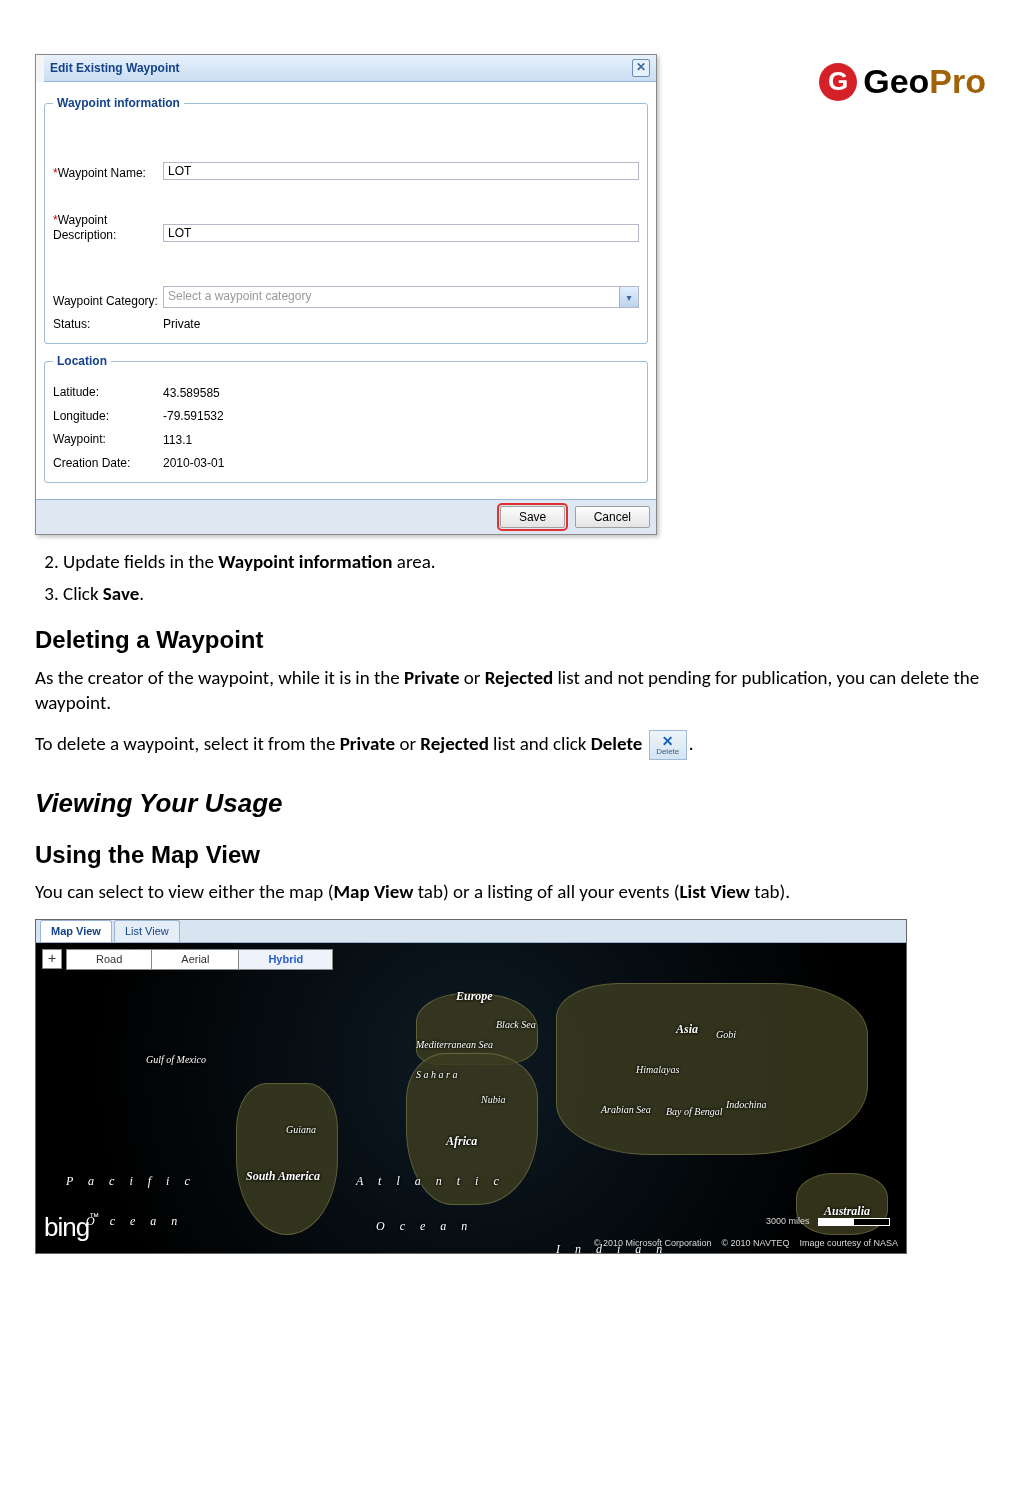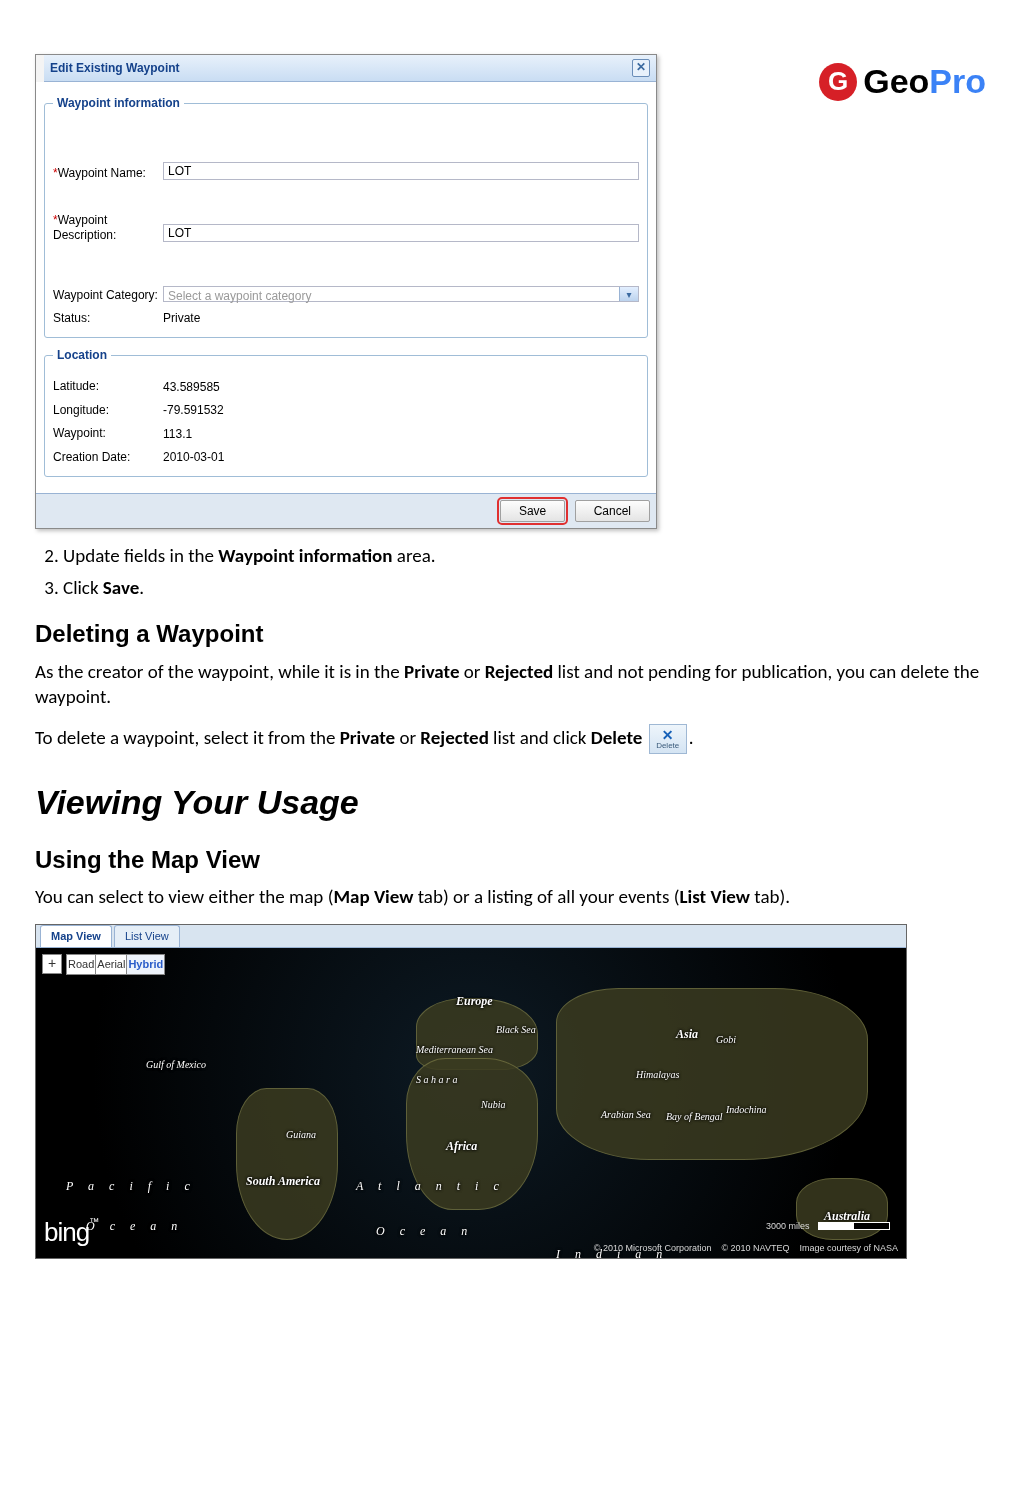--- a/index.html
+++ b/index.html
@@ -30,21 +30,21 @@
   .logo-mark {
     width: 38px; height: 38px;
     border-radius: 50%;
     background: #d62027;
     color: #fff;
     display: flex; align-items: center; justify-content: center;
     font-size: 26px; font-weight: bold;
     margin-right: 6px;
   }
   .logo .geo { color: #000; }
-  .logo .pro { color: #3b82f6; }
+  .logo .pro { color: #a16207; }
 
   
   .dialog-wrap {
     margin-top: 54px;
     margin-left: 0;
   }
   .dialog {
     width: 620px;
     background: #f4f4f4;
     border: 1px solid #8a8a8a;
@@ -112,21 +112,21 @@
     font-family: Tahoma, Arial, sans-serif;
     font-size: 12px;
     height: 18px;
     width: 100%;
     box-sizing: border-box;
   }
   .select {
     display: flex;
     align-items: stretch;
     border: 1px solid #b5b8c8;
-    height: 16px;
+    height: 22px;
     box-sizing: border-box;
     background: #fff;
   }
   .select-text {
     flex: 1;
     color: #9a9a9a;
     padding: 2px 4px;
     font-size: 12px;
   }
   .select-arrow {
@@ -179,21 +179,21 @@
   }
   .content b { font-weight: bold; }
   h2.sec {
     font-family: Arial, sans-serif;
     font-size: 24px;
     font-weight: bold;
     margin: 18px 0 8px 0;
   }
   h2.ital {
     font-family: Arial, sans-serif;
-    font-size: 34px;
+    font-size: 26px;
     font-style: italic;
     font-weight: bold;
     margin: 26px 0 8px 0;
   }
   .para {
     margin: 8px 0 14px 0;
   }
   .delete-chip {
     display: inline-flex;
     flex-direction: column;
@@ -259,21 +259,21 @@
     overflow: hidden;
   }
   .map-controls {
     position: absolute;
     left: 6px; top: 6px;
     display: flex;
     gap: 0;
     font-size: 11px;
   }
   .layer-btn {
-    padding: 2px 1px;
+    padding: 2px 29px;
     background: #fff;
     color: #333;
     border: 1px solid #888;
     cursor: pointer;
     text-align: center;
   }
   .layer-btn + .layer-btn { border-left: none; }
   .layer-btn.active {
     color: #2a5cc9;
     font-weight: bold;

